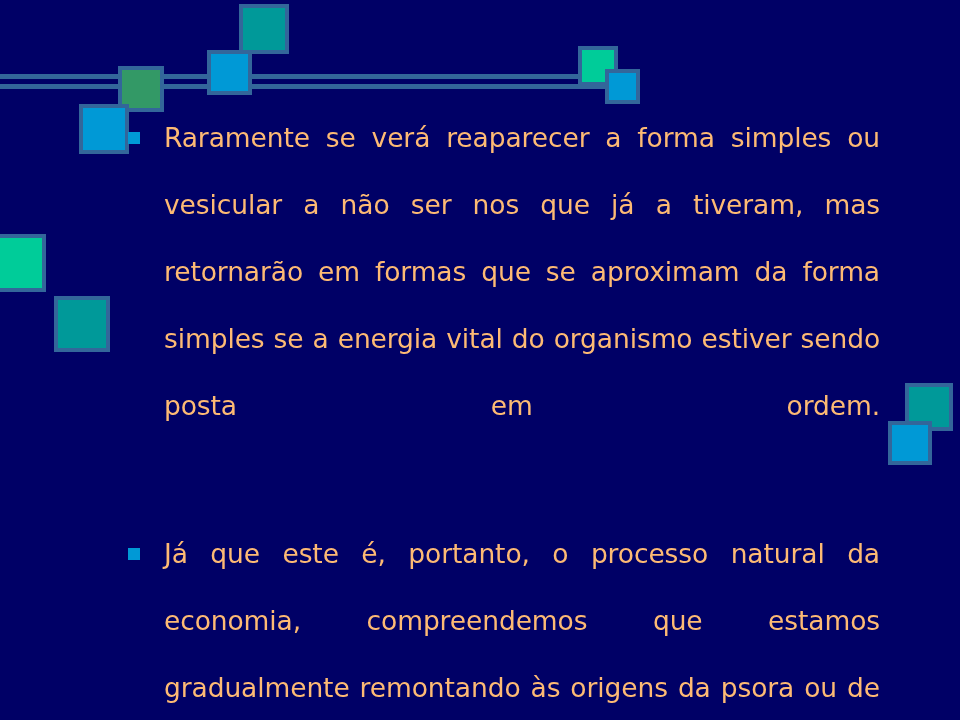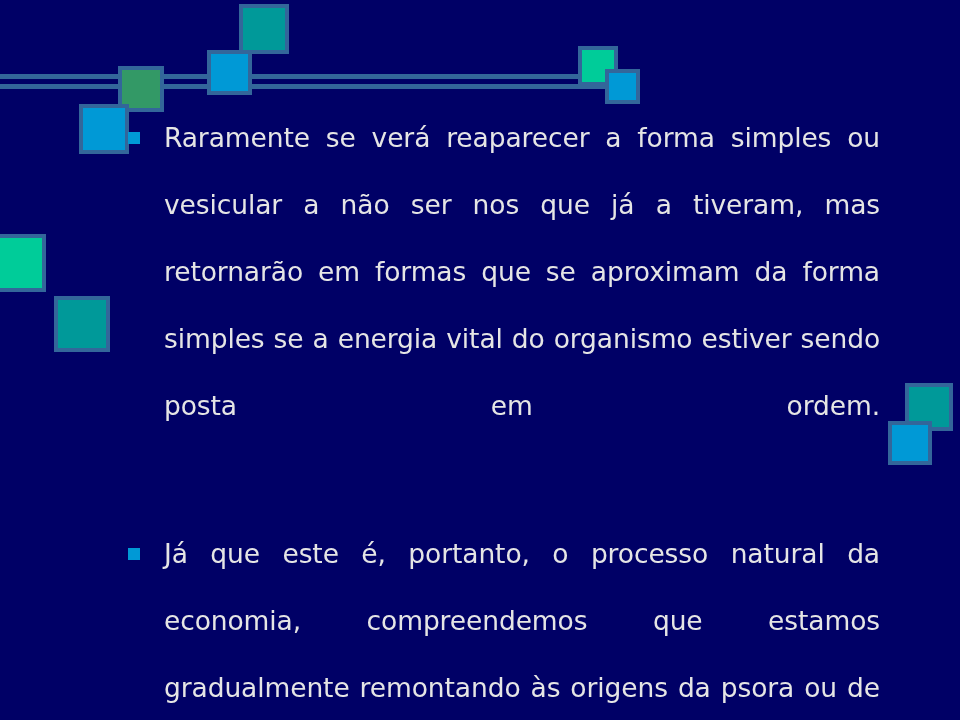--- a/index.html
+++ b/index.html
@@ -41,21 +41,21 @@
     top: 104px;
     width: 760px;
     z-index: 5;
   }
 
   .para {
     position: relative;
     display: block;
     margin: 0 0 14px 0;
     padding-left: 44px;
-    color: #e5e5e5;
+    color: #fdba74;
     font-size: 26.5px;
     line-height: 67px;
     text-align: justify;
     text-justify: inter-word;
     letter-spacing: -0.1px;
     word-spacing: 0.5px;
   }
 
   .para:last-child {
     margin-bottom: 0;

